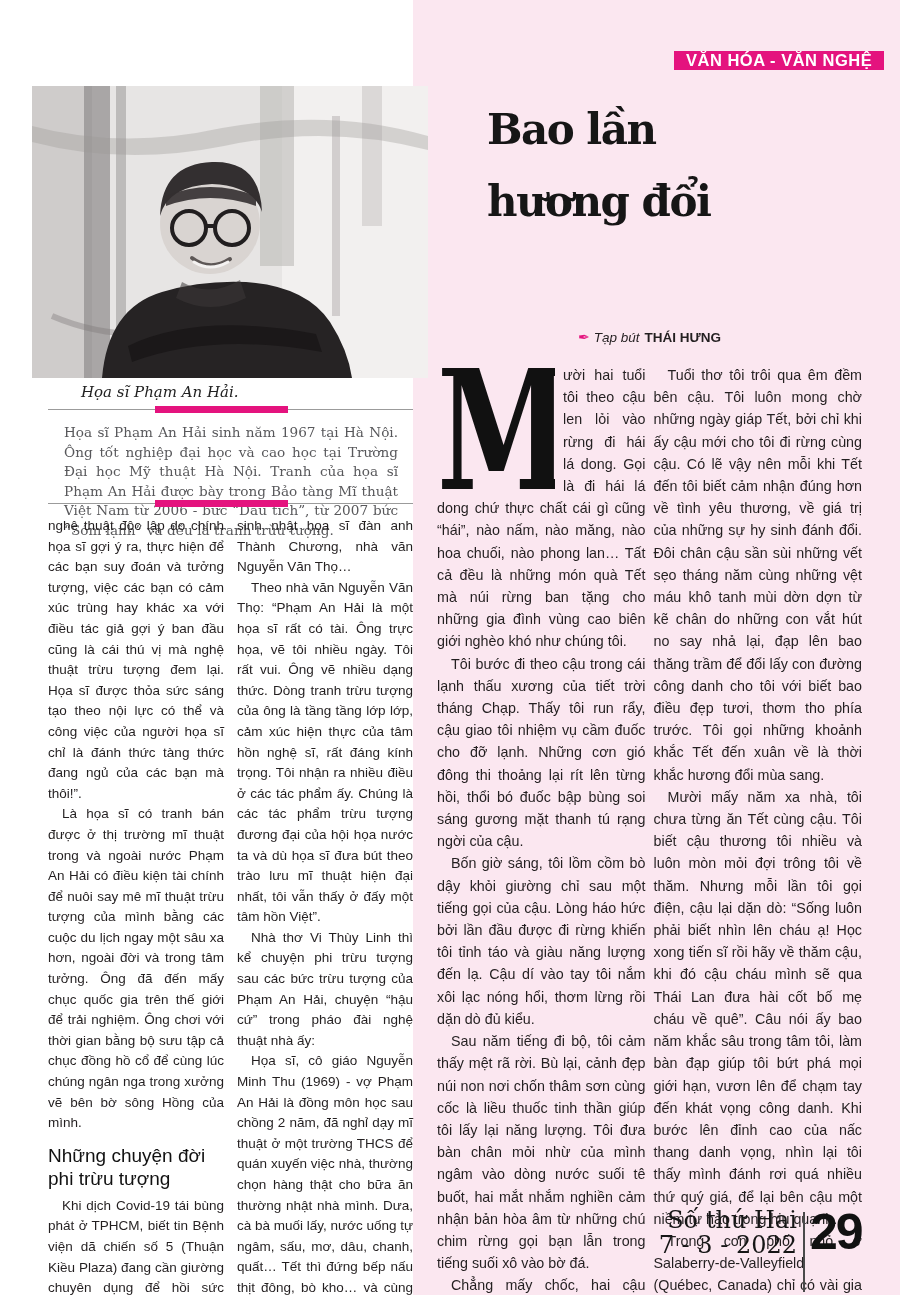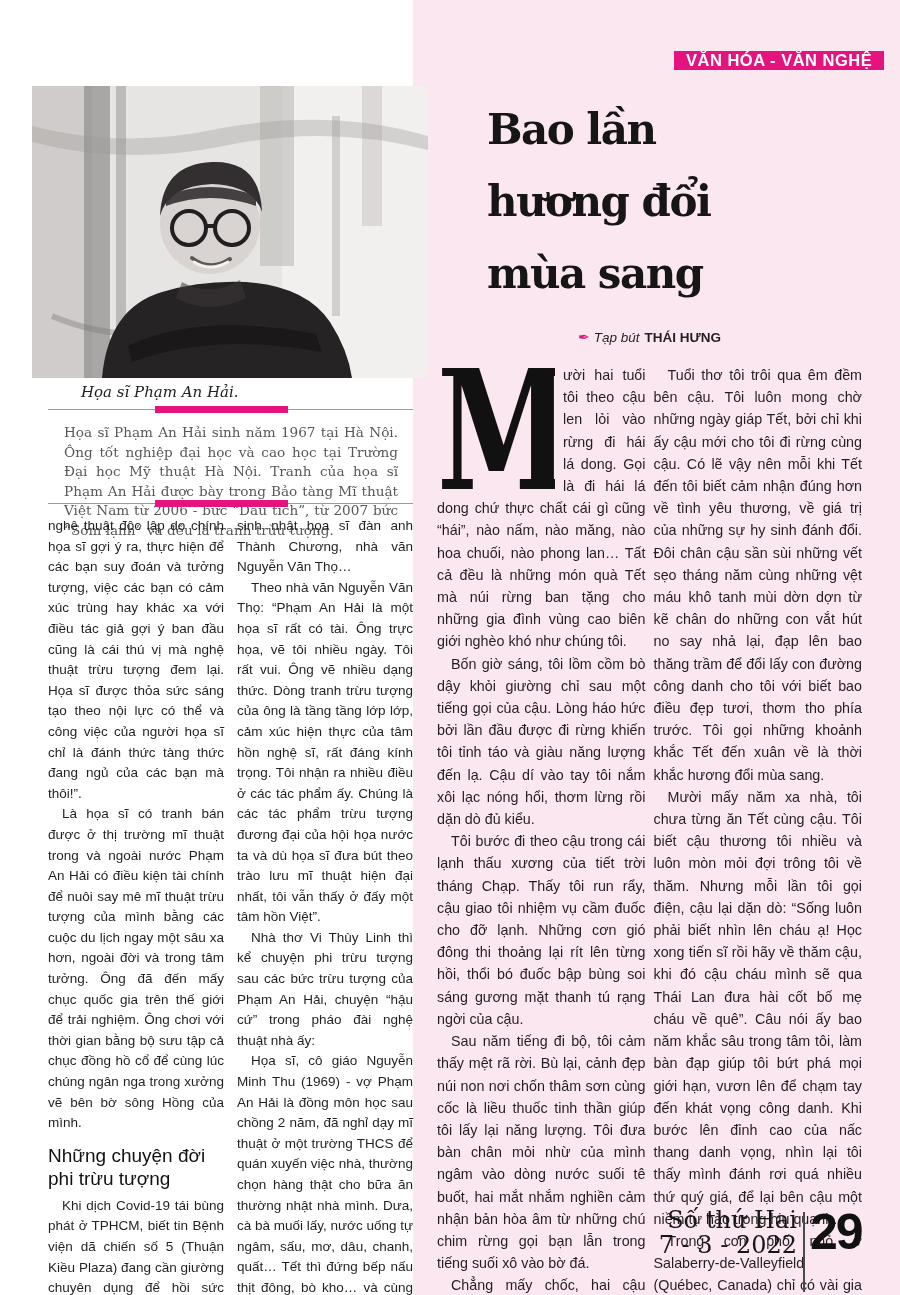--- a/index.html
+++ b/index.html
@@ -60,21 +60,20 @@
     <div class="stripe"></div>
     <div class="stripe"></div>
     <div class="stripe"></div>
 
   </div>
 </div>
 
 <div class="abs" id="headline">
   <div>Bao lần</div>
   <div>hương đổi</div>
-  <div>mùa sang</div>
 </div>
 
 <div class="abs" id="byline">
   <span class="pen">✒</span><span class="pre">Tạp bút</span><span class="auth">THÁI HƯNG</span>
 </div>
 
 <div class="abs" id="photo">
   <svg width="396" height="292" viewBox="0 0 396 292">
     <rect width="396" height="292" fill="#e7e5e4"></rect>
     <rect x="250" width="146" height="292" fill="#f2f0ef"></rect>
@@ -133,22 +132,22 @@
   </div>
 </div>
 
 <div class="abs" id="right-cols">
   <div class="col">
     <p class="noindent">
       <span class="dropcap">
           <span>M</span>
         </span><span>ười hai tuổi tôi theo cậu len lỏi vào rừng đi hái lá dong. Gọi là đi hái lá dong chứ thực chất cái gì cũng “hái”, nào nấm, nào măng, nào hoa chuối, nào phong lan… Tất cả đều là những món quà Tết mà núi rừng ban tặng cho những gia đình vùng cao biên giới nghèo khó như chúng tôi.</span>
     </p>
+    <p>Tôi bước đi theo cậu trong cái lạnh thấu xương của tiết trời tháng Chạp. Thấy tôi run rẩy, cậu giao tôi nhiệm vụ cầm đuốc cho đỡ lạnh. Những cơn gió đông thi thoảng lại rít lên từng hồi, thổi bó đuốc bập bùng soi sáng gương mặt thanh tú rạng ngời của cậu.</p>
     <p>Bốn giờ sáng, tôi lồm cồm bò dậy khỏi giường chỉ sau một tiếng gọi của cậu. Lòng háo hức bởi lần đầu được đi rừng khiến tôi tỉnh táo và giàu năng lượng đến lạ. Cậu dí vào tay tôi nắm xôi lạc nóng hổi, thơm lừng rồi dặn dò đủ kiểu.</p>
-    <p>Tôi bước đi theo cậu trong cái lạnh thấu xương của tiết trời tháng Chạp. Thấy tôi run rẩy, cậu giao tôi nhiệm vụ cầm đuốc cho đỡ lạnh. Những cơn gió đông thi thoảng lại rít lên từng hồi, thổi bó đuốc bập bùng soi sáng gương mặt thanh tú rạng ngời của cậu.</p>
     <p>Sau năm tiếng đi bộ, tôi cảm thấy mệt rã rời. Bù lại, cảnh đẹp núi non nơi chốn thâm sơn cùng cốc là liều thuốc tinh thần giúp tôi lấy lại năng lượng. Tôi đưa bàn chân mỏi nhừ của mình ngâm vào dòng nước suối tê buốt, hai mắt nhắm nghiền cảm nhận bản hòa âm từ những chú chim rừng gọi bạn lẫn trong tiếng suối xô vào bờ đá.</p>
     <p>Chẳng mấy chốc, hai cậu cháu gom đủ hai gùi lá dong và những sản vật khác. Bữa cơm trưa ăn vội trong sự lấm lem mặt mày cùng tiếng muỗi rừng vo ve không ngớt. Sau bữa trưa, cậu đưa tôi đến cột mốc biên giới Việt - Lào. Tôi nhảy một cái thật mạnh sang đất Lào, dang rộng hai tay, ngửa mặt lên trời hít một hơi thật sâu để cảm nhận không khí nước bạn. Cậu trêu tôi: “Cháu của cậu đã xuất ngoại rồi đấy”. Cậu tiến lại gần tôi, chỉ tay về phía trước: “Đi theo hướng này, không xa nữa là tới đất Thái Lan”. Kí ức đau thương một lần nữa lại ùa về khi tôi nghe cậu nhắc đến hai chữ “Thái Lan”. Tôi cúi mặt trầm ngâm suy nghĩ. Cậu hiểu ý, đưa tay lên xoa đầu tôi và nói: “Sống luôn phải biết nhìn lên cháu ạ!”. Chợt cậu vỗ vai tôi rồi chỉ lên một cây cổ thụ gần đó, tôi ngước nhìn theo tay cậu và reo lên: “Phong lan đẹp quá!”. Loáng một cái cậu trèo lên và lấy xuống một chùm phong lan vươn vòi chi chít nụ.</p>
 
   </div>
   <div class="col">
     <p>Tuổi thơ tôi trôi qua êm đềm bên cậu. Tôi luôn mong chờ những ngày giáp Tết, bởi chỉ khi ấy cậu mới cho tôi đi rừng cùng cậu. Có lẽ vậy nên mỗi khi Tết đến tôi biết cảm nhận đúng hơn về tình yêu thương, về giá trị của những sự hy sinh đánh đổi. Đôi chân cậu sần sùi những vết sẹo tháng năm cùng những vệt máu khô tanh mùi dờn dợn từ kẽ chân do những con vắt hút no say nhả lại, đạp lên bao thăng trầm để đổi lấy con đường công danh cho tôi với biết bao điều đẹp tươi, thơm tho phía trước. Tôi gọi những khoảnh khắc Tết đến xuân về là thời khắc hương đổi mùa sang.</p>
     <p>Mười mấy năm xa nhà, tôi chưa từng ăn Tết cùng cậu. Tôi biết cậu thương tôi nhiều và luôn mòn mỏi đợi trông tôi về thăm. Nhưng mỗi lần tôi gọi điện, cậu lại dặn dò: “Sống luôn phải biết nhìn lên cháu ạ! Học xong tiến sĩ rồi hãy về thăm cậu, khi đó cậu cháu mình sẽ qua Thái Lan đưa hài cốt bố mẹ cháu về quê”. Câu nói ấy bao năm khắc sâu trong tâm tôi, làm bàn đạp giúp tôi bứt phá mọi giới hạn, vươn lên để chạm tay đến khát vọng công danh. Khi bước lên đỉnh cao của nấc thang danh vọng, nhìn lại tôi thấy mình đánh rơi quá nhiều thứ quý giá, để lại bên cậu một niềm tự hào trong hiu quạnh.</p>
     <p>Trong con phố nhỏ ở Salaberry-de-Valleyfield (Québec, Canada) chỉ có vài gia đình người Việt sinh sống. Thế nhưng, chiều 25 tháng Chạp, không khí Tết Việt đã len lỏi khắp vùng khiến tôi càng nhớ quê da diết. Tôi nằm miên man nghĩ về những tháng năm rong ruổi cùng cậu khắp các cánh rừng già kiếm tìm sản vật để đổi lấy cái Tết và đổi lấy cả tương lai tươi sáng cho tôi. Giờ này chắc cậu vẫn một mình gùi đồ băng qua chốn rừng sâu giữa màn sương giăng mắc mịt mờ tháng Chạp. Bao lần hương đổi mùa sang, tôi như con sâu thoát xác thành bướm đảo cánh tung bay hút lấy bao hương thơm mật ngọt của cuộc sống, còn cậu như vỏ kén xác xơ bị lãng quên giữa đời dâu bể.</p>
 
   </div>

